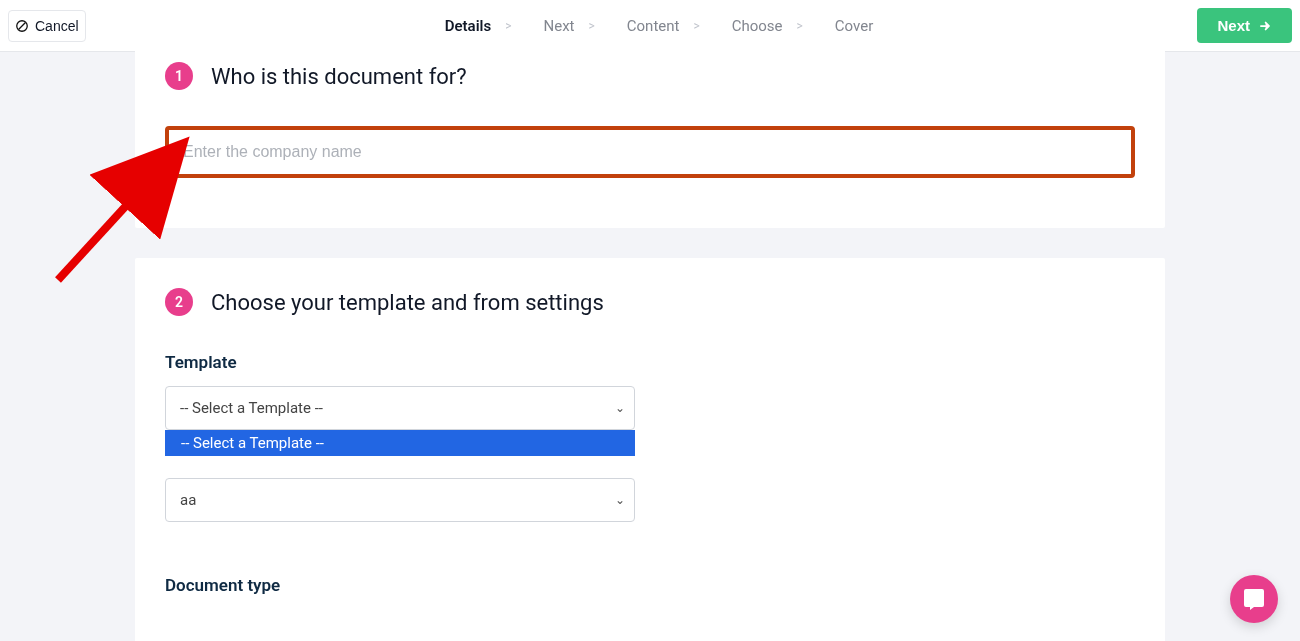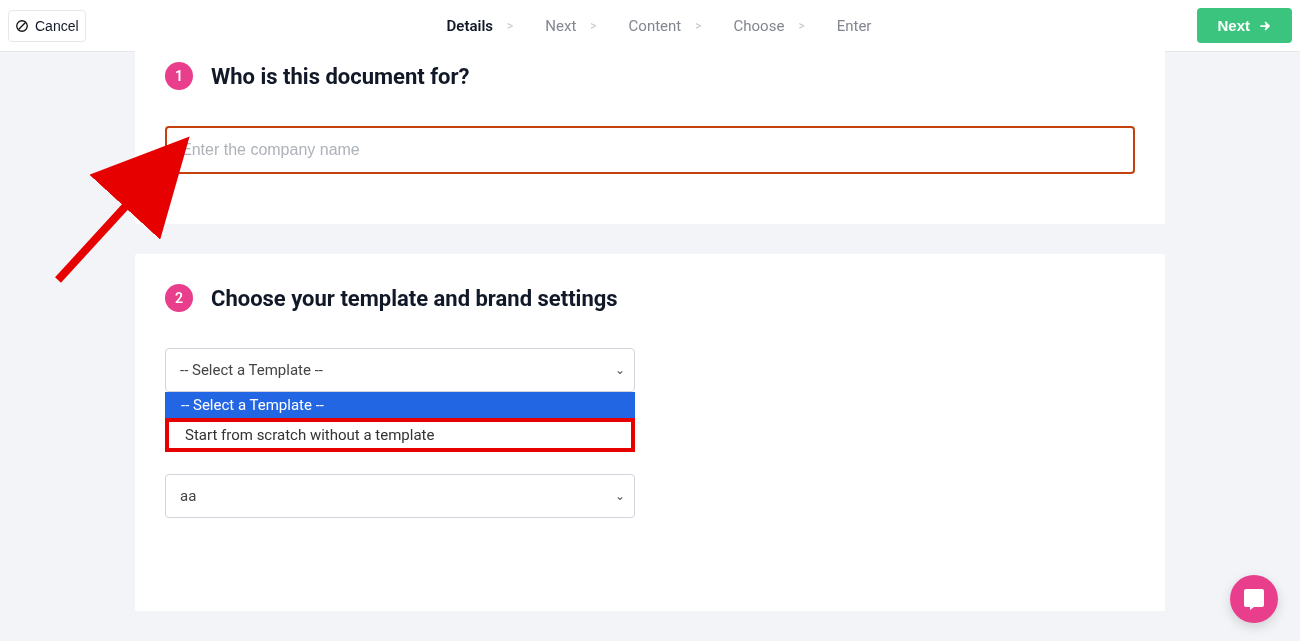--- a/index.html
+++ b/index.html
@@ -87,27 +87,27 @@
       border-radius: 50%;
       color: #fff;
       font-weight: 600;
       font-size: 14px;
       display: flex;
       align-items: center;
       justify-content: center;
     }
     .card-title {
       font-size: 22px;
-      font-weight: 700;
+      font-weight: 400;
       color: #111827;
     }
     .text-input {
       width: 100%;
       padding: 13px 14px;
-      border: 2px solid #c2410c;
+      border: 4px solid #c2410c;
       border-radius: 4px;
       font-size: 16px;
       color: #111827;
     }
     .text-input::placeholder { color: #adb1b8; }
     .field-label {
       font-size: 17px;
       font-weight: 600;
       color: #0f2a43;
       margin-bottom: 14px;
@@ -192,21 +192,21 @@
 
   <div class="breadcrumb">
     <span class="step active">Details</span>
     <span class="chev">&gt;</span>
     <span class="step">Next</span>
     <span class="chev">&gt;</span>
     <span class="step">Content</span>
     <span class="chev">&gt;</span>
     <span class="step">Choose</span>
     <span class="chev">&gt;</span>
-    <span class="step">Enter</span>
+    <span class="step">Cover</span>
   </div>
 
   <button class="next-btn">
     <span>Next</span>
     <svg viewBox="0 0 24 24">
         <path d="M5 12h12M13 6l6 6-6 6" stroke="#fff" stroke-width="3" fill="none" stroke-linecap="round" stroke-linejoin="round"></path>
         <path d="M13 6l6 6-6 6z" fill="#fff"></path>
       </svg>
   </button>
 </div>
@@ -217,39 +217,40 @@
     <div class="card-header">
       <div class="step-badge">1</div>
       <div class="card-title">Who is this document for?</div>
     </div>
     <input class="text-input" type="text" placeholder="Enter the company name" style="">
   </div>
 
   <div class="card">
     <div class="card-header">
       <div class="step-badge">2</div>
-      <div class="card-title">Choose your template and brand settings</div>
-    </div>
-
+      <div class="card-title">Choose your template and from settings</div>
+    </div>
+
+    <div class="field-label">Template</div>
 
     <div class="select-wrap">
       <div class="native-select">-- Select a Template --</div>
       <span class="select-caret">⌄</span>
     </div>
 
     <div class="options-list">
       <div class="option-row option-selected">-- Select a Template --</div>
-      <div class="option-row option-highlight">Start from scratch without a template</div>
     </div>
 
     <div class="select-wrap" style="margin-bottom:53px;">
       <div class="native-select">aa</div>
       <span class="select-caret">⌄</span>
     </div>
 
+    <div class="field-label">Document type</div>
   </div>
 
 </div>
 
 <svg class="arrow-annotation" width="160" height="160" viewBox="0 0 160 160">
   <defs>
     <marker id="ah" markerWidth="12" markerHeight="12" refX="8" refY="6" orient="auto">
       <path d="M0,0 L12,6 L0,12 z" fill="#e60000"></path>
     </marker>
   </defs>

